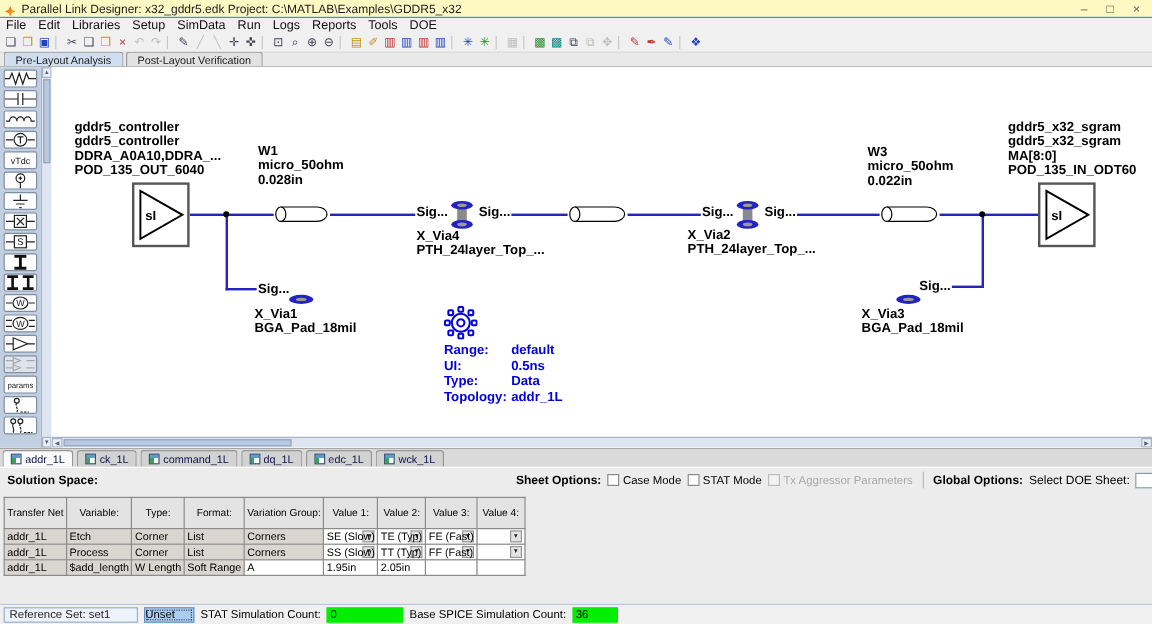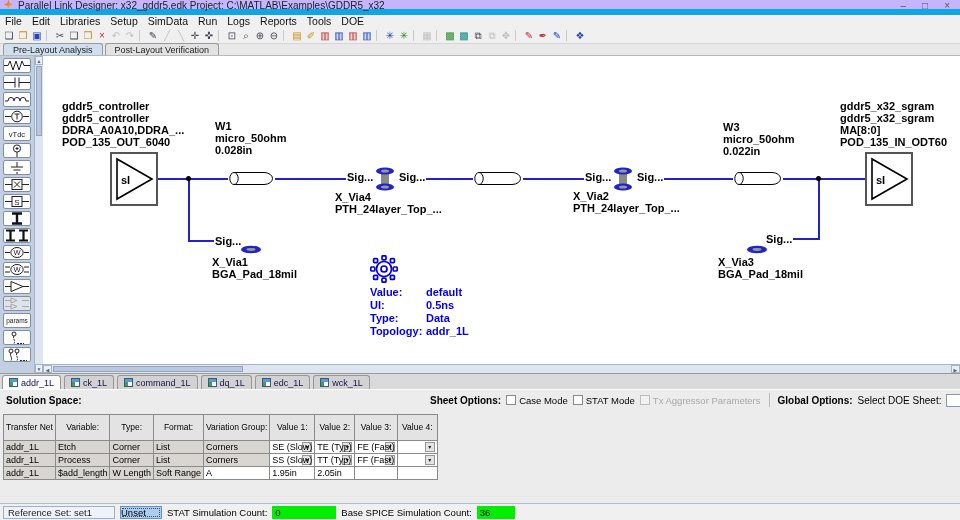--- a/index.html
+++ b/index.html
@@ -1,20 +1,20 @@
 <!DOCTYPE html>
 <html><head>
 <meta charset="utf-8">
 <style>
   *{box-sizing:border-box;margin:0;padding:0}
   html,body{width:960px;height:520px;overflow:hidden}
   body{font-family:"Liberation Sans",sans-serif;background:#f0f0f0;color:#000;position:relative}
 
   
-  .titlebar{height:15px;background:#c4b5fd;display:flex;align-items:flex-start;padding:0 4px;font-size:10px;border-bottom:6px solid #0ea5e9}
+  .titlebar{height:15px;background:#fef9c3;display:flex;align-items:flex-end;padding:0 4px;font-size:10px;border-bottom:1px solid #0ea5e9}
   .app-icon{width:9px;height:9px;margin-right:5px;background:linear-gradient(135deg,#e84a1a,#f5a623 70%);clip-path:polygon(50% 0,65% 35%,100% 50%,65% 65%,50% 100%,35% 65%,0 50%,35% 35%)}
   .title-text{color:#222}
   .win-controls{margin-left:auto;display:flex;gap:16px;padding-right:6px;color:#555;font-size:10px}
   .win-controls span{cursor:default}
 
   
   .menubar{height:13px;display:flex;align-items:flex-start;font-size:10.5px;background:#f0f0f0}
   .menu-item{padding:0 5px;color:#111}
 
   
@@ -424,21 +424,21 @@
     <div class="lblstack" style="left:172px;top:64px">
       <span>W1</span>
         <span>micro_50ohm</span>
         <span>0.028in</span>
     </div>
     <div class="lblstack" style="left:680px;top:65px">
       <span>W3</span>
         <span>micro_50ohm</span>
         <span>0.022in</span>
     </div>
-    <div class="lblstack" style="left:292px;top:135px">
+    <div class="lblstack" style="left:304px;top:135px">
       <span>X_Via4</span>
         <span>PTH_24layer_Top_...</span>
     </div>
     <div class="lblstack" style="left:530px;top:134px">
       <span>X_Via2</span>
         <span>PTH_24layer_Top_...</span>
     </div>
     <div class="lblstack" style="left:169px;top:200px">
       <span>X_Via1</span>
         <span>BGA_Pad_18mil</span>
@@ -457,21 +457,21 @@
           <rect x="0.8" y="12" width="4" height="4" rx="1"></rect>
           <rect x="23.2" y="12" width="4" height="4" rx="1"></rect>
           <rect x="3.6" y="3.6" width="4" height="4" rx="1"></rect>
           <rect x="20.4" y="3.6" width="4" height="4" rx="1"></rect>
           <rect x="3.6" y="20.4" width="4" height="4" rx="1"></rect>
           <rect x="20.4" y="20.4" width="4" height="4" rx="1"></rect>
         </g>
     </svg>
     <div class="statebox" style="left:327px;top:230px">
       <div class="staterow">
-          <span class="sl">Value:</span>
+          <span class="sl">Range:</span>
           <span>default</span>
         </div>
       <div class="staterow">
           <span class="sl">UI:</span>
           <span>0.5ns</span>
         </div>
       <div class="staterow">
           <span class="sl">Type:</span>
           <span>Data</span>
         </div>

